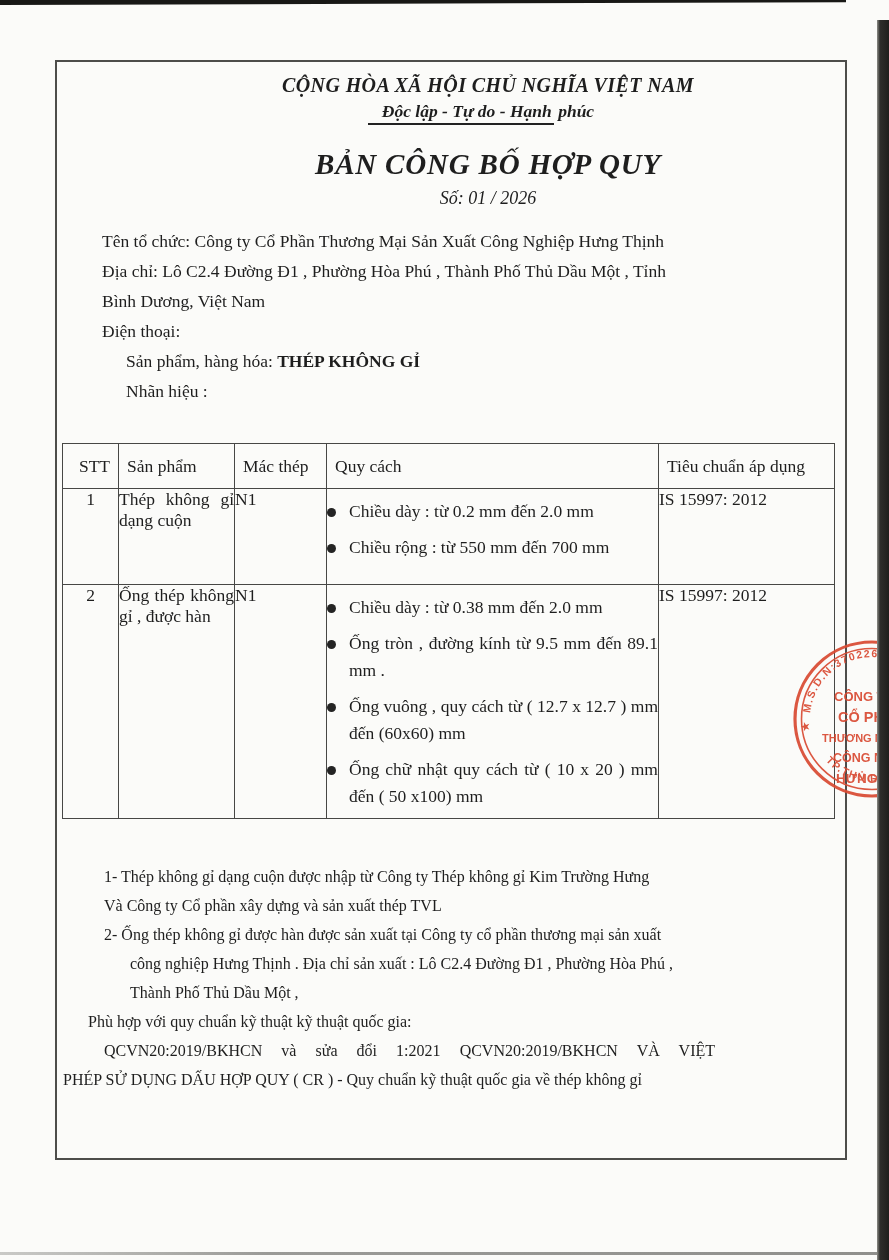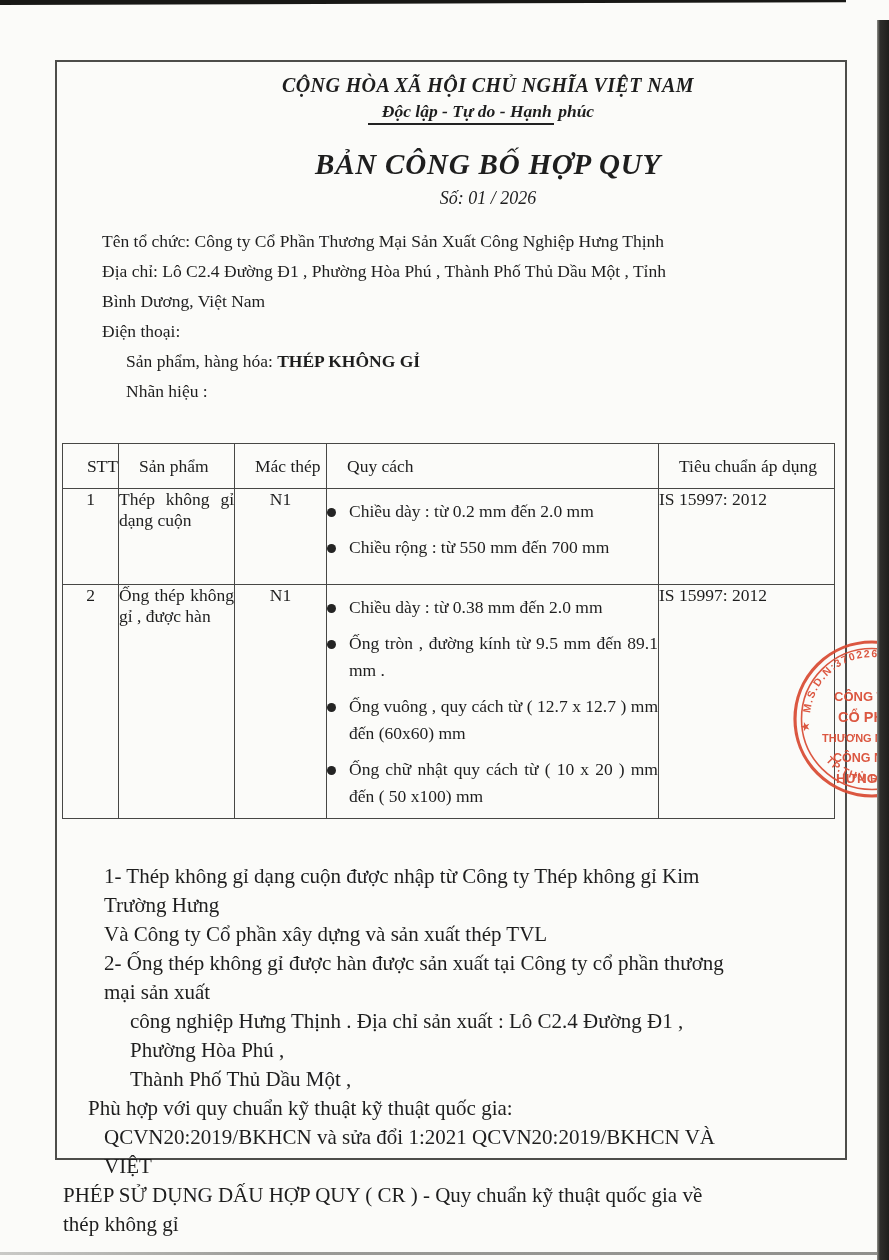--- a/index.html
+++ b/index.html
@@ -28,34 +28,34 @@
   
   .info{position:absolute;left:102px;top:226px;width:712px;font-size:17.5px;line-height:30px;}
   .info .line{white-space:nowrap;}
   .info .ind{margin-left:24px;}
   .info b{font-weight:bold;}
   
   table.spec{position:absolute;left:62px;top:443px;width:772px;border-collapse:collapse;
     table-layout:fixed;font-size:17.5px;}
   table.spec th,table.spec td{border:1.6px solid #474745;font-weight:normal;
     vertical-align:top;padding:0;overflow:hidden;}
-  table.spec thead th{height:44px;vertical-align:middle;text-align:left;padding-left:20px;}
-  table.spec thead th.c{text-align:right;padding-left:8px;}
+  table.spec thead th{height:44px;vertical-align:middle;text-align:left;padding-left:8px;}
+  table.spec thead th.c{text-align:center;padding-left:8px;}
   td.stt{text-align:center;padding-top:10px;height:auto;}
   td.sp{padding:10px 10px 0 12px;text-align:justify;}
-  td.mt{text-align:center;padding-top:10px;}
+  td.mt{text-align:left;padding-top:10px;}
   td.qc{padding:6px 12px 0 26px;}
   td.tc{padding:10px 6px 0 12px;}
   tr.r1{height:96px;} tr.r2{height:234px;}
   .blt{display:flex;margin-top:9px;line-height:27px;}
   .blt .dot{flex:0 0 9px;width:9px;height:9px;border-radius:50%;background:#242424;
     margin-top:10px;margin-right:13px;}
   .blt .btxt{flex:1;text-align:justify;}
   
-  .notes{position:absolute;left:57px;top:862px;width:668px;font-size:21px;line-height:29px;}
+  .notes{position:absolute;left:57px;top:862px;width:668px;font-size:16px;line-height:29px;}
   .notes .m47{margin-left:47px;}
   .notes .m73{margin-left:73px;}
   .notes .m31{margin-left:31px;}
   .notes .m6{margin-left:6px;}
   .notes .just{margin-right:10px;text-align:justify;text-align-last:justify;}
   
   .stamp{position:absolute;left:770px;top:630px;z-index:20;opacity:.92;}
   .stamp text{fill:#d94a32;font-family:"Liberation Sans","DejaVu Sans",sans-serif;font-weight:bold;}
 </style>
 </head>

